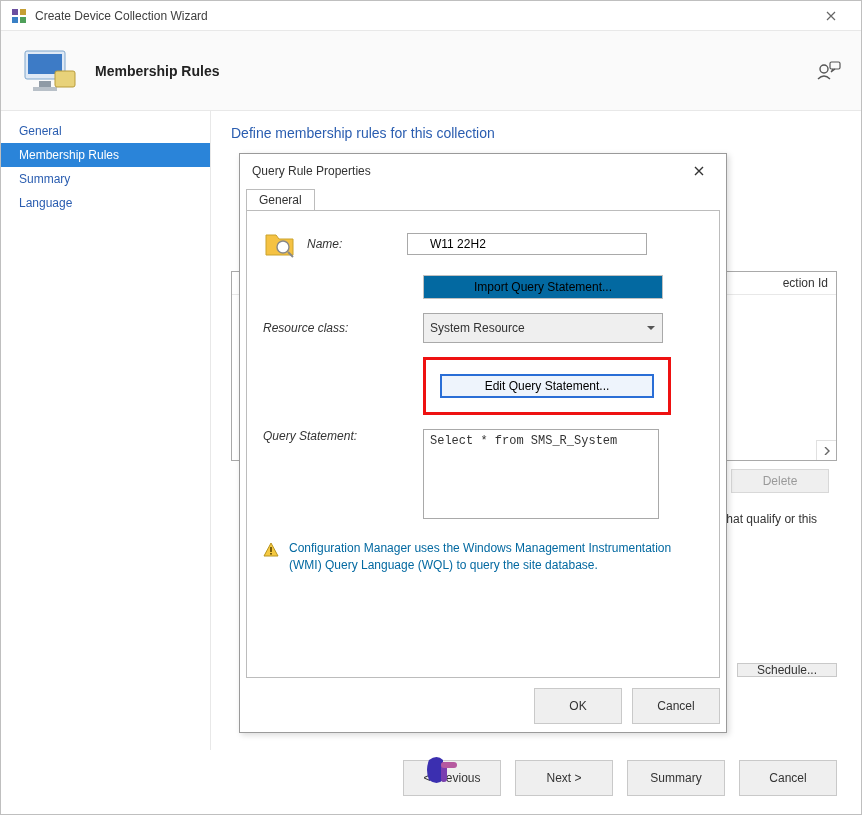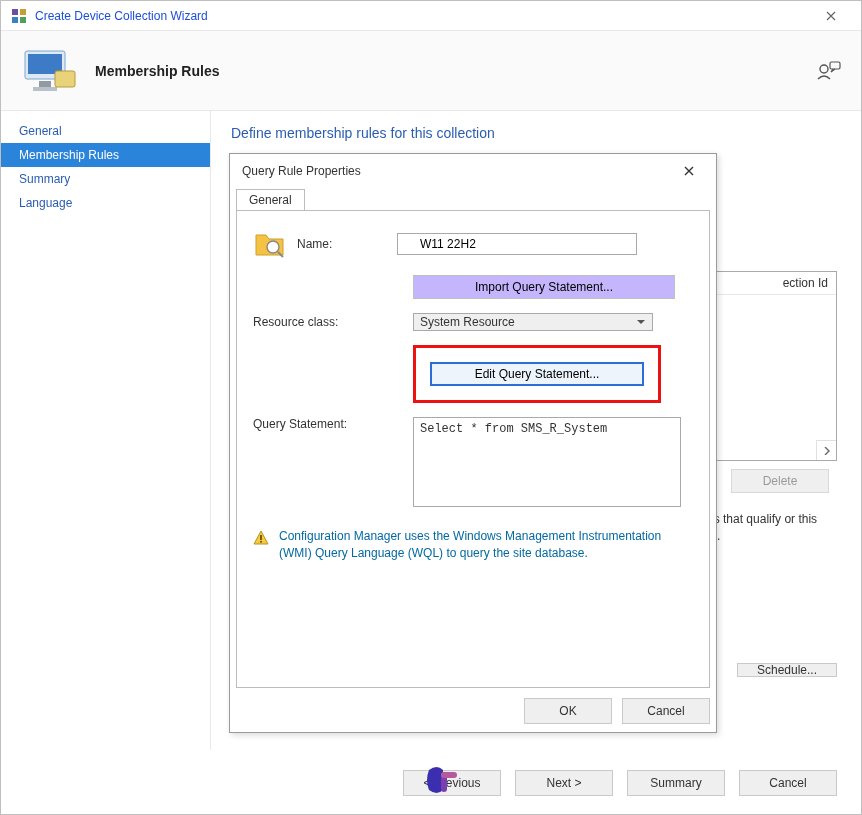--- a/index.html
+++ b/index.html
@@ -18,21 +18,21 @@
     background: #fff;
   }
 
   
   .titlebar {
     height: 30px;
     display: flex;
     align-items: center;
     padding: 0 10px;
     border-bottom: 1px solid #e8e8e8;
-    color: #1d4ed8;
+    color: #404040;
   }
   .titlebar .appicon { width:16px; height:16px; margin-right:8px; }
   .titlebar .title { flex:1; font-size:12px; }
   .titlebar .closebtn {
     width: 40px; height:100%;
     display:flex; align-items:center; justify-content:center;
     font-size:14px; color:#666; cursor:pointer;
   }
 
   
@@ -94,21 +94,21 @@
 
   
   .footer {
     position:absolute;
     bottom: 18px;
     right: 24px;
     display:flex;
     gap: 14px;
   }
   .btn {
-    height: 26px;
+    height: 36px;
     min-width: 98px;
     background: #efefef;
     border: 1px solid #c9c9c9;
     font-family: inherit;
     font-size: 12px;
     color:#333;
     cursor:pointer;
     display:inline-flex;
     align-items:center;
     justify-content:center;
@@ -118,21 +118,21 @@
   
   .logo-overlay {
     position:absolute;
     width:36px; height:30px;
     pointer-events:none;
   }
 
   
   .dialog {
     position:absolute;
-    left: 228px;
+    left: 238px;
     top: 152px;
     width: 488px;
     height: 580px;
     background: #fff;
     border: 1px solid #9a9a9a;
     box-shadow: 2px 2px 6px rgba(0,0,0,.15);
     display:flex;
     flex-direction:column;
   }
   .dlg-title {
@@ -160,56 +160,56 @@
     cursor:pointer;
   }
   .dlg-body {
     flex:1;
     border:1px solid #bcbcbc;
     margin: 0 6px 6px 6px;
     padding: 16px 16px 10px 16px;
     position:relative;
   }
   .row { display:flex; align-items:center; margin-bottom: 14px; }
-  .row .lbl { width: 160px; color:#333; }
+  .row .lbl { width: 160px; color:#333;font-style:italic; }
   .row .fld { flex:1; }
   .row .folder { width:34px; height:34px; margin-right:10px; }
   input[type=text].win {
     width: 240px; height:22px;
     border:1px solid #a9a9a9;
     padding: 2px 22px;
     font-family:inherit; font-size:12px;
   }
   .wide-btn{
-    width:262px; height:24px;
-    background:#c4b5fd; border:1px solid #c0c0c0;
+    width:240px; height:24px;
+    background:#0369a1; border:1px solid #c0c0c0;
     font-family:inherit; font-size:12px; cursor:pointer;
     display:inline-flex;align-items:center;justify-content:center;
   }
   .select.win {
-    width:240px; height:18px;
+    width:240px; height:30px;
     border:1px solid #a9a9a9;
     background:#efefef;
     padding:0 22px 0 6px;
     display:flex;align-items:center;
     position:relative;
     cursor:pointer;
   }
   .select.win::after{
     content:""; position:absolute; right:7px; top:50%;
     border:4px solid transparent; border-top-color:#555; transform:translateY(-2px);
   }
   .highlight-box {
     border:3px solid #e11; padding:14px; width:248px;
   }
   .highlight-box .wide-btn {
     width:100%; border:2px solid #2a6ed6; background:#eef4fc;
   }
   textarea.win {
-    width:268px; height:90px;
+    width:236px; height:90px;
     border:1px solid #a9a9a9;
     padding:4px 6px;
     font-family: Consolas, "Courier New", monospace;
     font-size:12px;
     resize:none;
     overflow-y:scroll;
     color:#333;
   }
   .info {
     display:flex;

